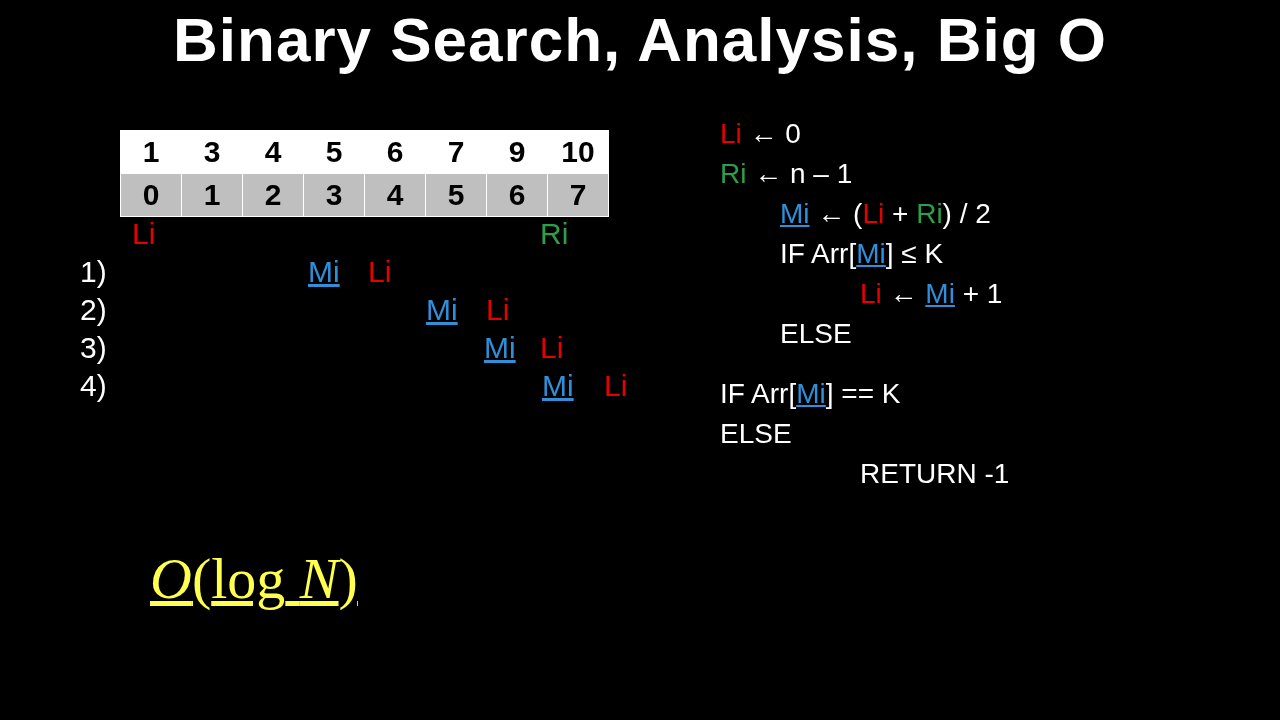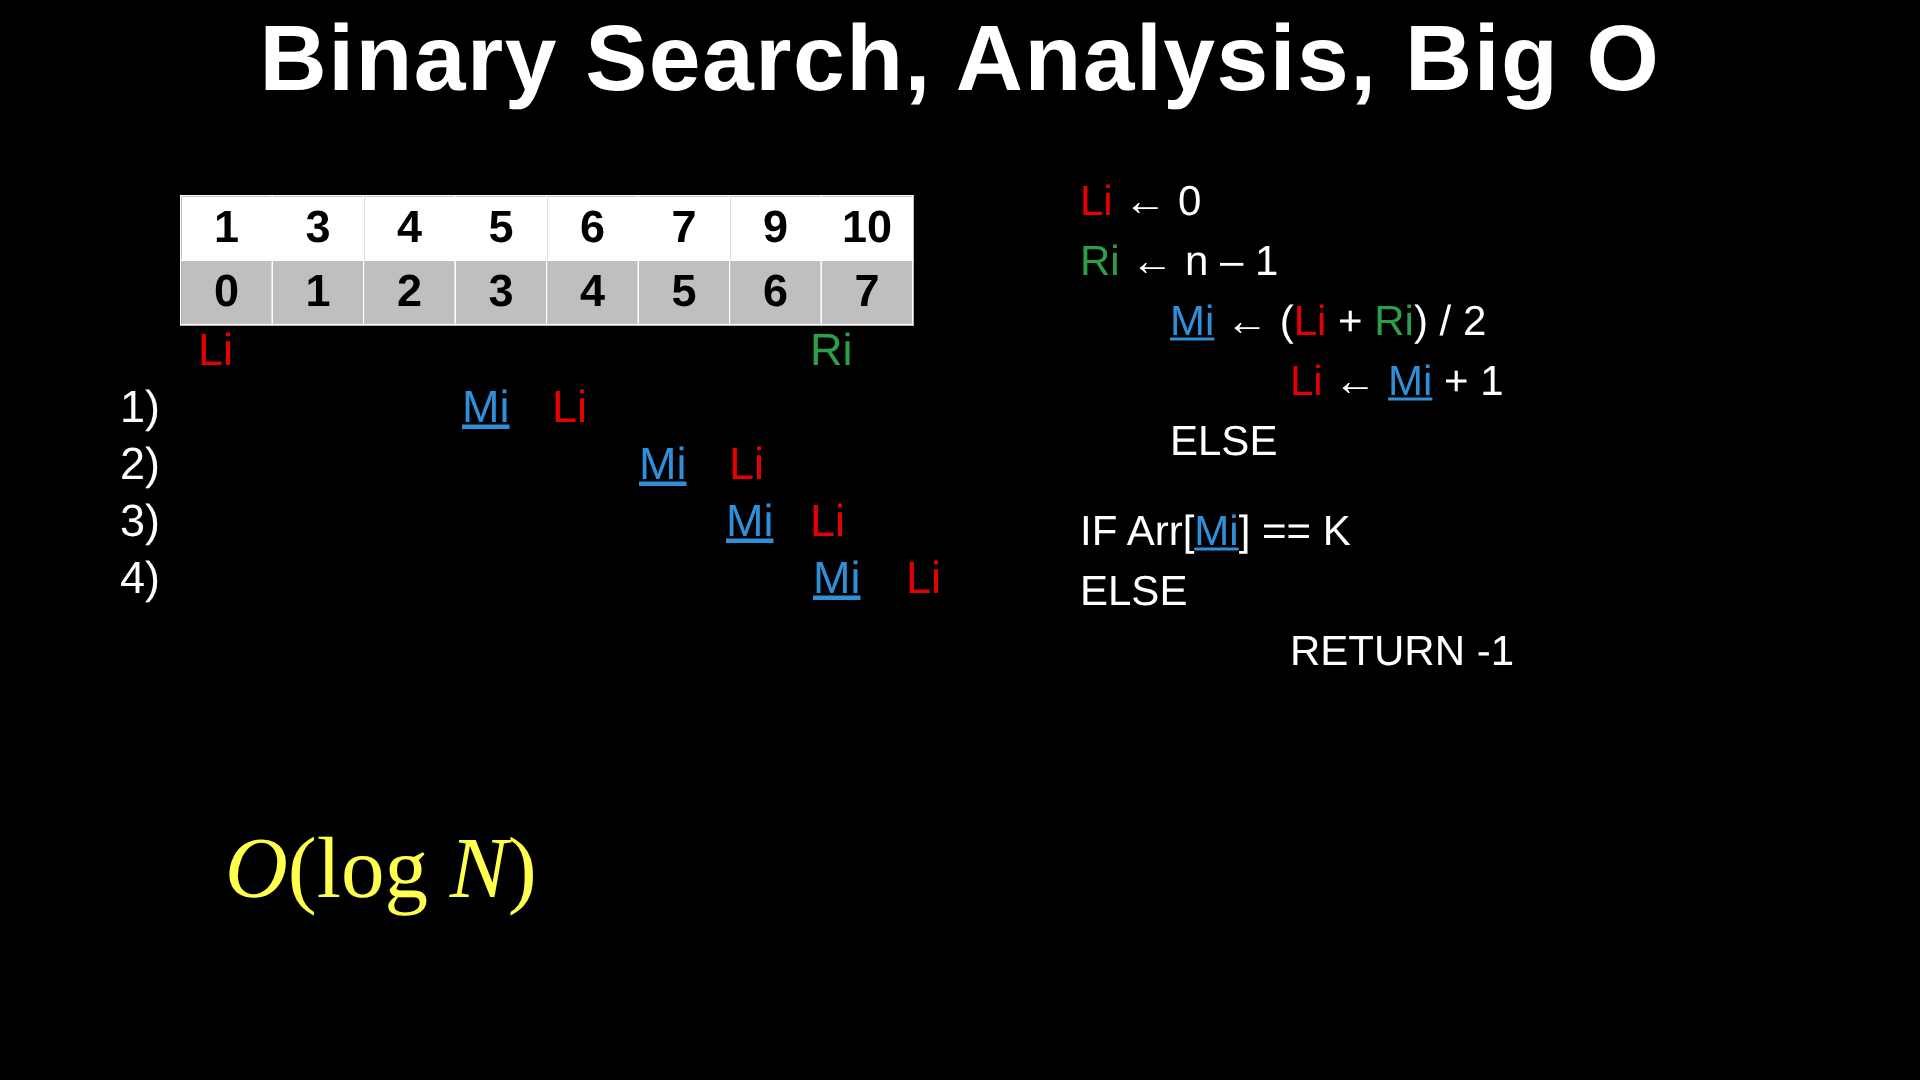--- a/index.html
+++ b/index.html
@@ -52,20 +52,21 @@
   .c-ri { color: #2e9e4b; }
   .c-mi { color: #2f8fd8; text-decoration: underline; }
   .bigO {
     position: absolute;
     left: 150px;
     top: 545px;
     font-family: "Cambria Math", "Times New Roman", serif;
     font-size: 58px;
     color: #ffff4d;
     font-style: italic;
+    text-decoration: underline;
   }
   .bigO .up { font-style: normal; }
   .right {
     position: absolute;
     left: 720px;
     top: 100px;
     font-size: 28px;
     line-height: 40px;
     margin-top: 14px;
   }
@@ -133,19 +134,20 @@
 </div>
 
 <div class="bigO">
   <span>O</span><span class="up">(</span><span class="up">log</span> <span>N</span><span class="up">)</span>
 </div>
 
 <div class="right">
   <div class="ln"><span class="c-li">Li</span><span> ← 0</span></div>
   <div class="ln"><span class="c-ri">Ri</span><span> ← n – 1</span></div>
   <div class="ln"><span class="ind1"></span><span class="c-mi">Mi</span><span> ← (</span><span class="c-li">Li</span><span> + </span><span class="c-ri">Ri</span><span>) / 2</span></div>
+  <div class="ln"><span class="ind1"></span><span>IF Arr[</span><span class="c-mi">Mi</span><span>] ≤ K</span></div>
   <div class="ln"><span class="ind2"></span><span class="c-li">Li</span><span> ← </span><span class="c-mi">Mi</span><span> + 1</span></div>
   <div class="ln"><span class="ind1"></span><span>ELSE</span></div>
   <div class="ln" style="height:20px"></div>
   <div class="ln"><span>IF Arr[</span><span class="c-mi">Mi</span><span>] == K</span></div>
   <div class="ln"><span>ELSE</span></div>
   <div class="ln"><span class="ind2"></span><span>RETURN -1</span></div>
 </div>
 
 </body></html>

